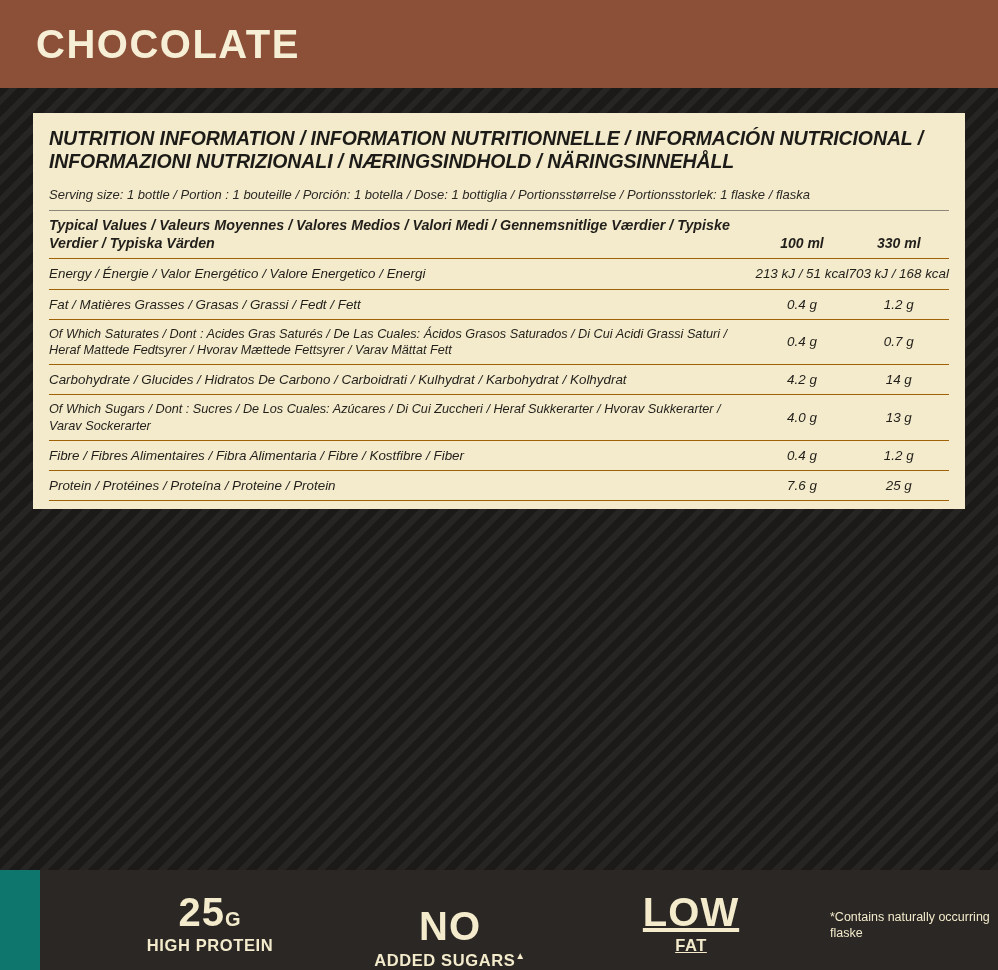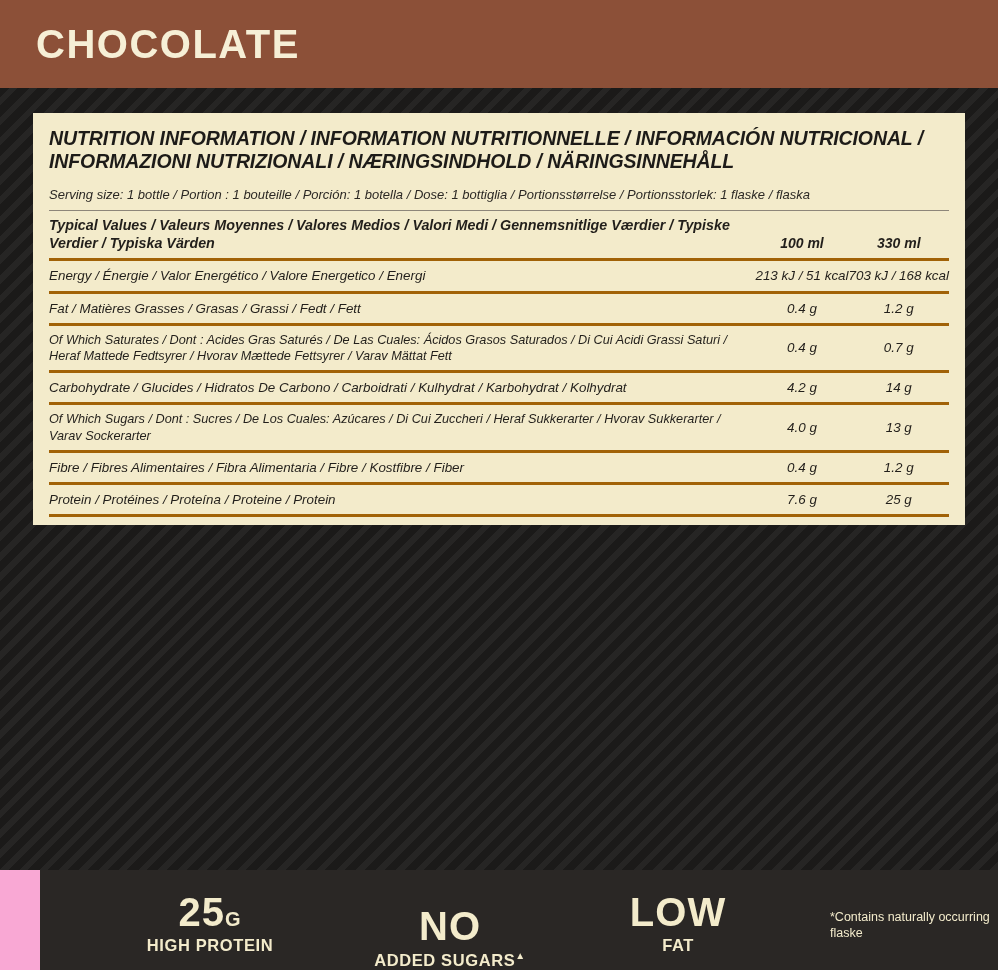--- a/index.html
+++ b/index.html
@@ -10,21 +10,21 @@
     width: 998px;
     height: 970px;
     background: #1c1c1c;
     font-family: "Liberation Sans", sans-serif;
     overflow: hidden;
   }
   .page {
     position: relative;
     width: 998px;
     height: 970px;
-    background: #f9a8d4;
+    background: #0f766e;
   }
 
   
   .flavour-band {
     position: absolute;
     left: 0; top: 0;
     width: 998px;
     height: 88px;
     background: #8c5038;
   }
@@ -88,21 +88,21 @@
     width: 100%;
     border-collapse: collapse;
     font-size: 13.4px;
     color: #221f1b;
   }
   table.nutri td {
     padding: 6px 0 6px 0;
     vertical-align: middle;
   }
   table.nutri tr.rowline > td {
-    border-bottom: 3px solid #a16207;
+    border-bottom: 1px solid #a16207;
   }
   td.label {
     text-align: left;
     padding-right: 14px;
     line-height: 1.28;
   }
   td.val {
     text-align: center;
     white-space: nowrap;
     width: 92px;
@@ -155,21 +155,21 @@
     font-weight: bold;
   }
   .claim .small {
     margin-top: 4px;
     font-size: 16.5px;
     font-weight: bold;
     letter-spacing: 0.6px;
   }
   #claim-protein { left: 60px; top: 22px; width: 220px; }
   #claim-sugar   { left: 300px; top: 36px; width: 220px; }
-  #claim-fat     { left: 538px; top: 22px; width: 200px; }
+  #claim-fat     { left: 551px; top: 22px; width: 200px; text-decoration: underline; }
   .footnote {
     position: absolute;
     left: 790px;
     top: 40px;
     width: 190px;
     color: #f3ebcb;
     font-size: 12.5px;
     line-height: 1.25;
     text-align: left;
   }

